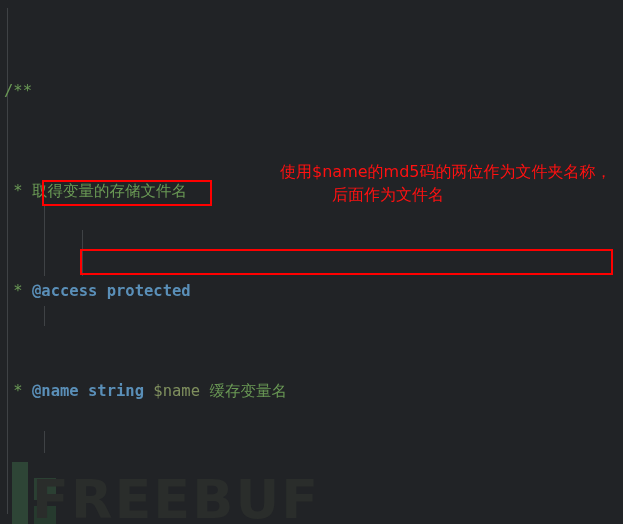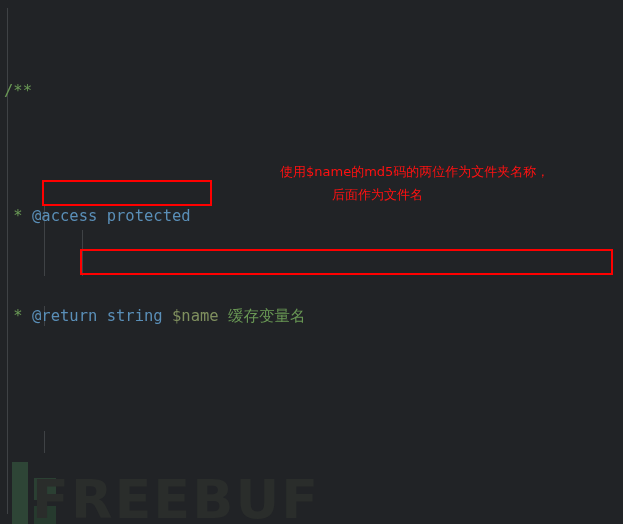--- a/index.html
+++ b/index.html
@@ -47,36 +47,36 @@
   
   .guide {
     position: absolute;
     width: 1px;
     background: #3f4245;
     z-index: 1;
   }
 
   
   .cm      { color: #6a9955; }   
-  .cm-tag  { color: #5a8fb8; }   
+  .cm-tag  { color: #5a8fb8; font-weight: bold; }   
   .cm-var  { color: #7f8f5e; }
 
   
   .redbox {
     position: absolute;
     border: 2px solid #ff0000;
     z-index: 3;
     pointer-events: none;
     box-sizing: border-box;
   }
   .redtext {
     position: absolute;
     color: #ff1111;
     font-family: "DejaVu Sans", "Liberation Sans", sans-serif;
-    font-size: 13px;
+    font-size: 16px;
     line-height: 20px;
     white-space: pre;
     z-index: 4;
   }
 </style>
 </head>
 <body>
 
 <div id="screenshot">
 
@@ -90,24 +90,25 @@
   <div class="guide" style="left:7px;  top:8px;   height:506px;"></div>
   <div class="guide" style="left:44px; top:206px; height:70px;"></div>
   <div class="guide" style="left:44px; top:306px; height:20px;"></div>
   <div class="guide" style="left:44px; top:431px; height:22px;"></div>
   <div class="guide" style="left:82px; top:230px; height:46px;"></div>
 
   <div class="code">
 
     <div class="line"><span class="cm">/**</span></div>
 
+    <div class="line"><span class="cm"> * </span><span class="cm">取得变量的存储文件名</span></div>
 
     <div class="line"><span class="cm"> * </span><span class="cm-tag">@access</span><span class="cm-tag"> </span><span class="cm-tag">protected</span></div>
 
-    <div class="line"><span class="cm"> * </span><span class="cm-tag">@return</span><span class="cm-tag"> </span><span class="cm-tag">string</span><span class="cm-tag"> </span><span class="cm-var">$name</span><span class="cm"> </span><span class="cm">缓存变量名</span></div>
+    <div class="line"><span class="cm"> * </span><span class="cm-tag">@name</span><span class="cm-tag"> </span><span class="cm-tag">string</span><span class="cm-tag"> </span><span class="cm-var">$name</span><span class="cm"> </span><span class="cm">缓存变量名</span></div>
 
 
     
 
     
 
     
 
     
 

